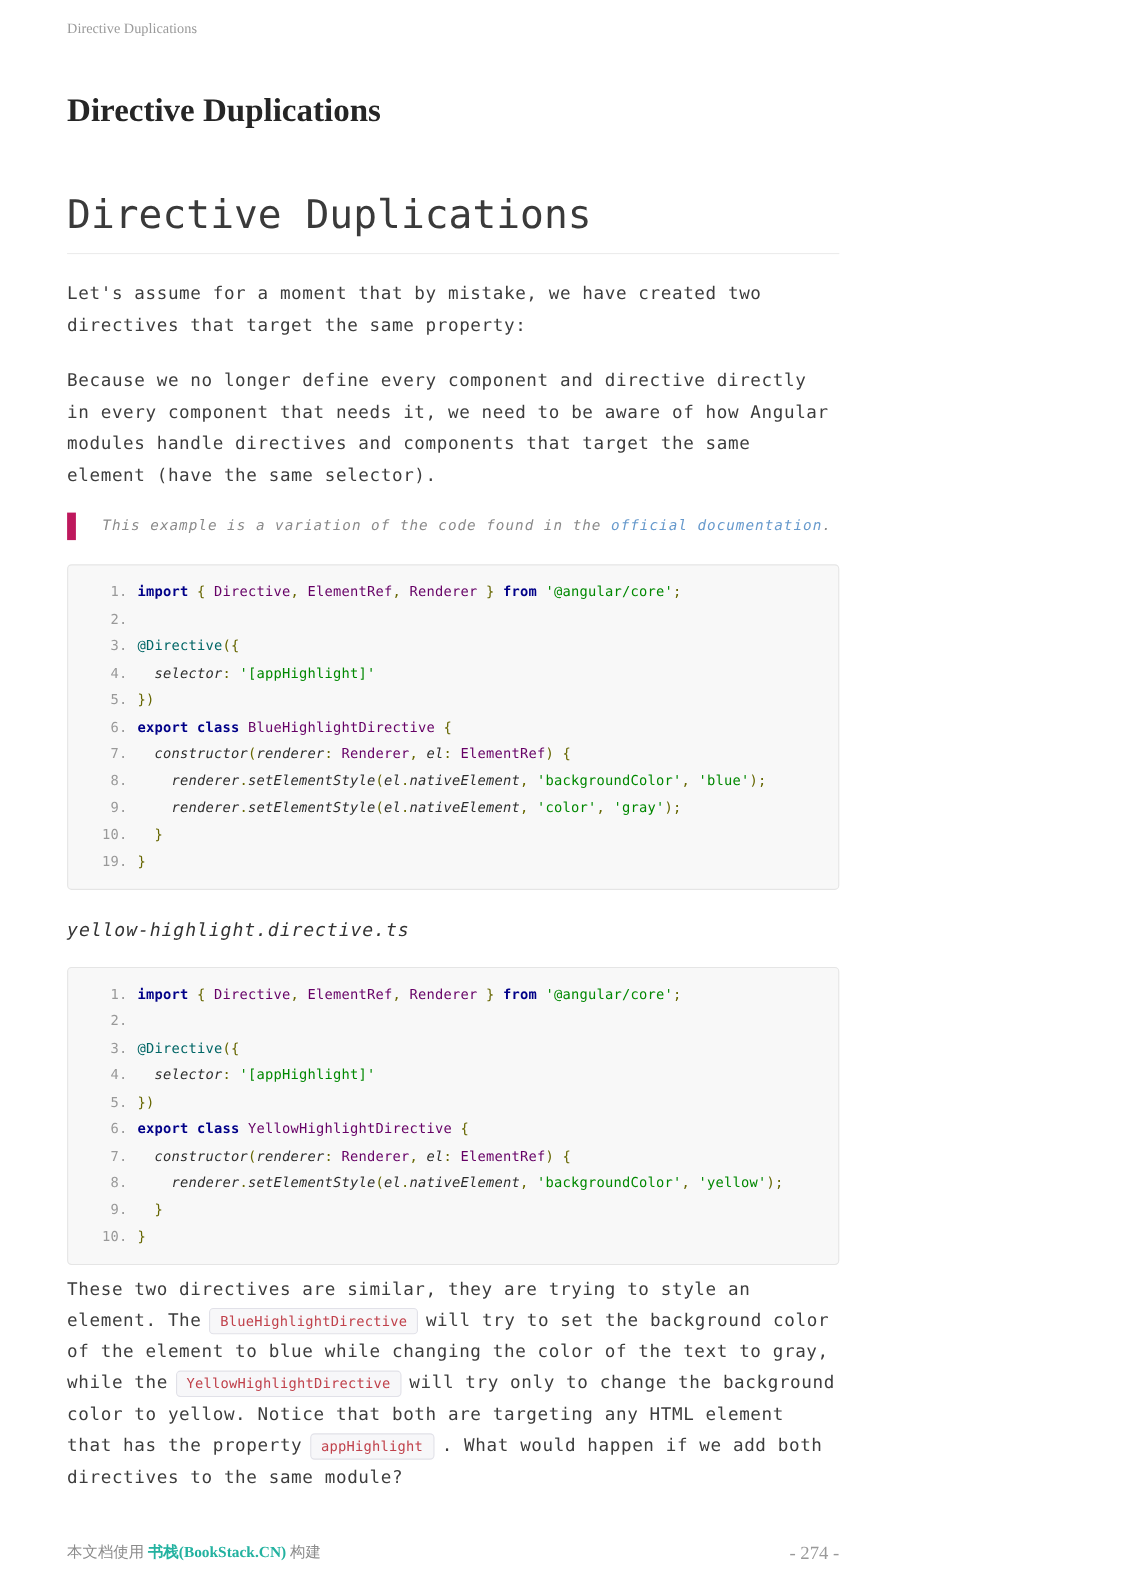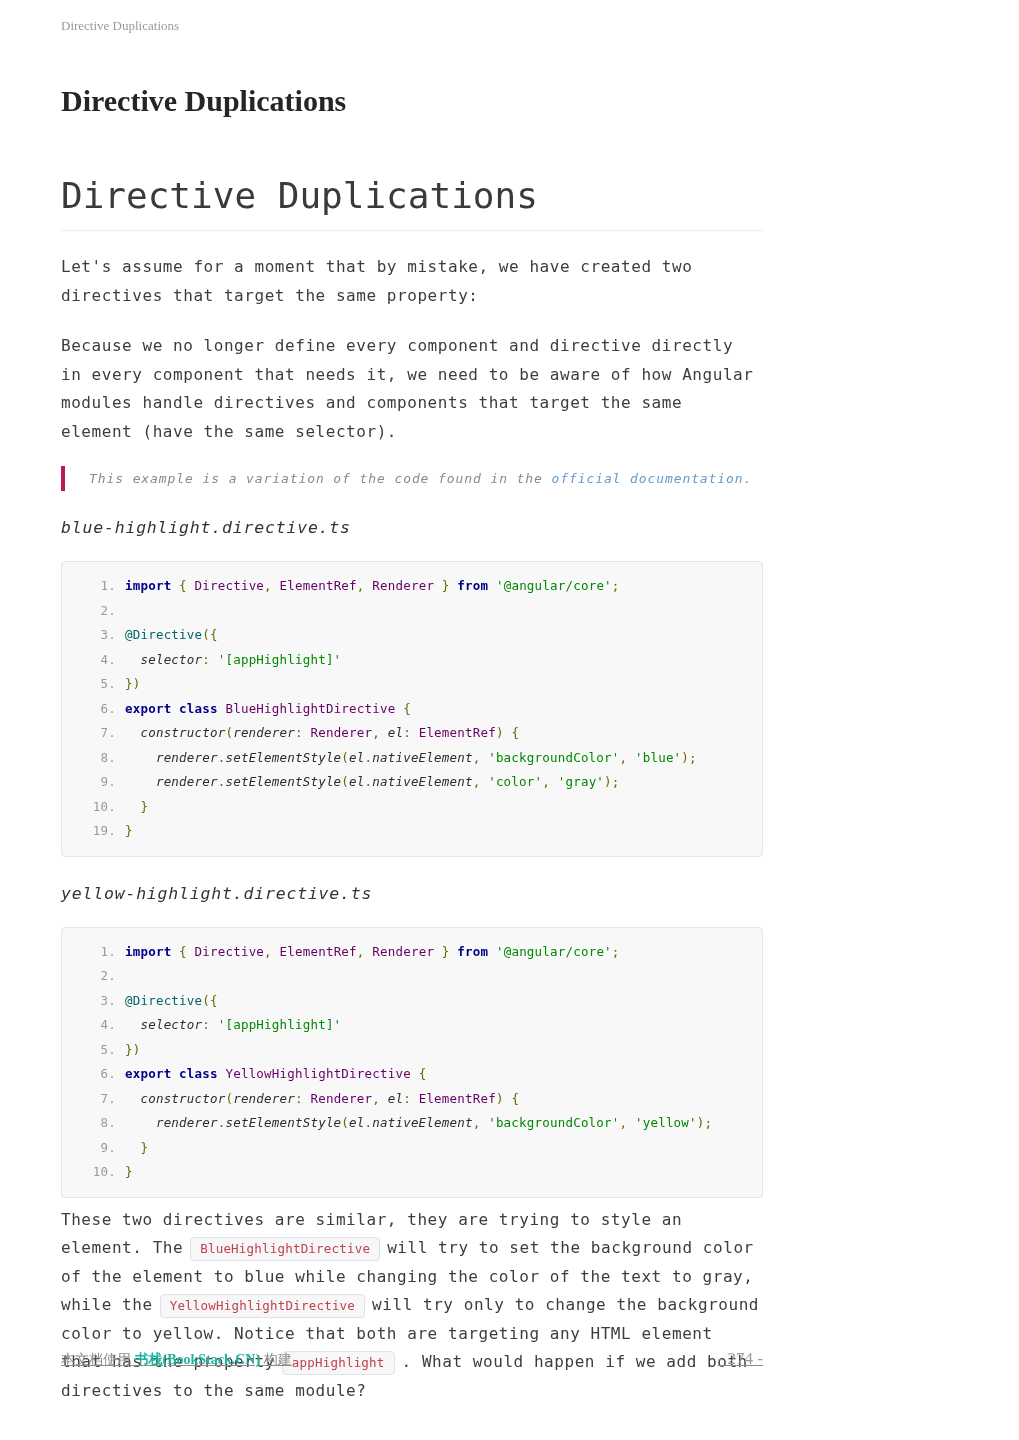--- a/index.html
+++ b/index.html
@@ -30,21 +30,21 @@
     border-bottom:1px solid #ececec;
   }
   .body-text {
     font-size:16px; letter-spacing:0.55px;
     line-height:28.5px; color:#3d3d3d;
     margin:22px 0 0 0;
   }
   .note {
     margin:20px 0 0 0;
     padding:3px 0 3px 24px;
-    border-left:4px solid #be185d;
+    border-left:8px solid #be185d;
     font-size:13px; font-style:italic;
     letter-spacing:0.9px;
     color:#8a8a8a; line-height:19px;
   }
   .note-link { color:var(--c-link); text-decoration:none; font-style:italic; }
   .file-label {
     margin:26px 0 0 0;
     font-style:italic; font-size:16.5px;
     letter-spacing:0.8px; color:#333333;
     line-height:22px;
@@ -68,24 +68,24 @@
   .closing { margin-top:8px; }
   .inline-code {
     font-family:"DejaVu Sans Mono", monospace;
     font-size:12.5px; letter-spacing:0.2px;
     color:var(--c-chip); background:#f7f7f9;
     border:1px solid #e1e1e8; border-radius:4px;
     padding:3px 9px 4px 9px; margin:0 7px;
     display:inline-block; line-height:normal;
   }
   .footer {
-    position:absolute; left:61px; right:63px; top:1349px;
-    display:flex; justify-content:space-between; align-items:flex-end;
+    position:absolute; left:61px; right:63px; top:1402px;
+    display:flex; justify-content:space-between; align-items:flex-start;
     font-family:"Liberation Serif", serif;
-    font-size:14px; color:#8c8c8c;text-decoration:underline;
+    font-size:14px; color:#8c8c8c;
   }
   .brand { color:var(--c-brand); font-weight:bold; text-decoration:none; }
   .footer-right { font-size:17px; color:#999999; }
 </style>
 </head>
 <body>
 
 <div class="page">
 
   <div class="running-header">Directive Duplications</div>
@@ -93,21 +93,20 @@
   <h1 class="doc-title">Directive Duplications</h1>
 
   <h2 class="section-heading">Directive Duplications</h2>
 
   <p class="body-text">Let's assume for a moment that by mistake, we have created two directives that target the same property:</p>
 
   <p class="body-text">Because we no longer define every component and directive directly in every component that needs it, we need to be aware of how Angular modules handle directives and components that target the same element (have the same selector).</p>
 
   <blockquote class="note"><span>This example is a variation of the code found in the </span><a href="#" class="note-link">official documentation</a><span>.</span></blockquote>
 
-  <div class="file-label">blue-highlight.directive.ts</div>
 
   <div class="code-block">
       <div class="code-line">
         <span class="ln">1.</span>
         <span class="code"><span class="tok-kwd">import</span><span class="tok-pln"> </span><span class="tok-pun">{</span><span class="tok-pln"> </span><span class="tok-typ">Directive</span><span class="tok-pun">,</span><span class="tok-pln"> </span><span class="tok-typ">ElementRef</span><span class="tok-pun">,</span><span class="tok-pln"> </span><span class="tok-typ">Renderer</span><span class="tok-pln"> </span><span class="tok-pun">}</span><span class="tok-pln"> </span><span class="tok-kwd">from</span><span class="tok-pln"> </span><span class="tok-str">'@angular/core'</span><span class="tok-pun">;</span></span>
       </div>
       <div class="code-line">
         <span class="ln">2.</span>
         <span class="code"></span>
       </div>

